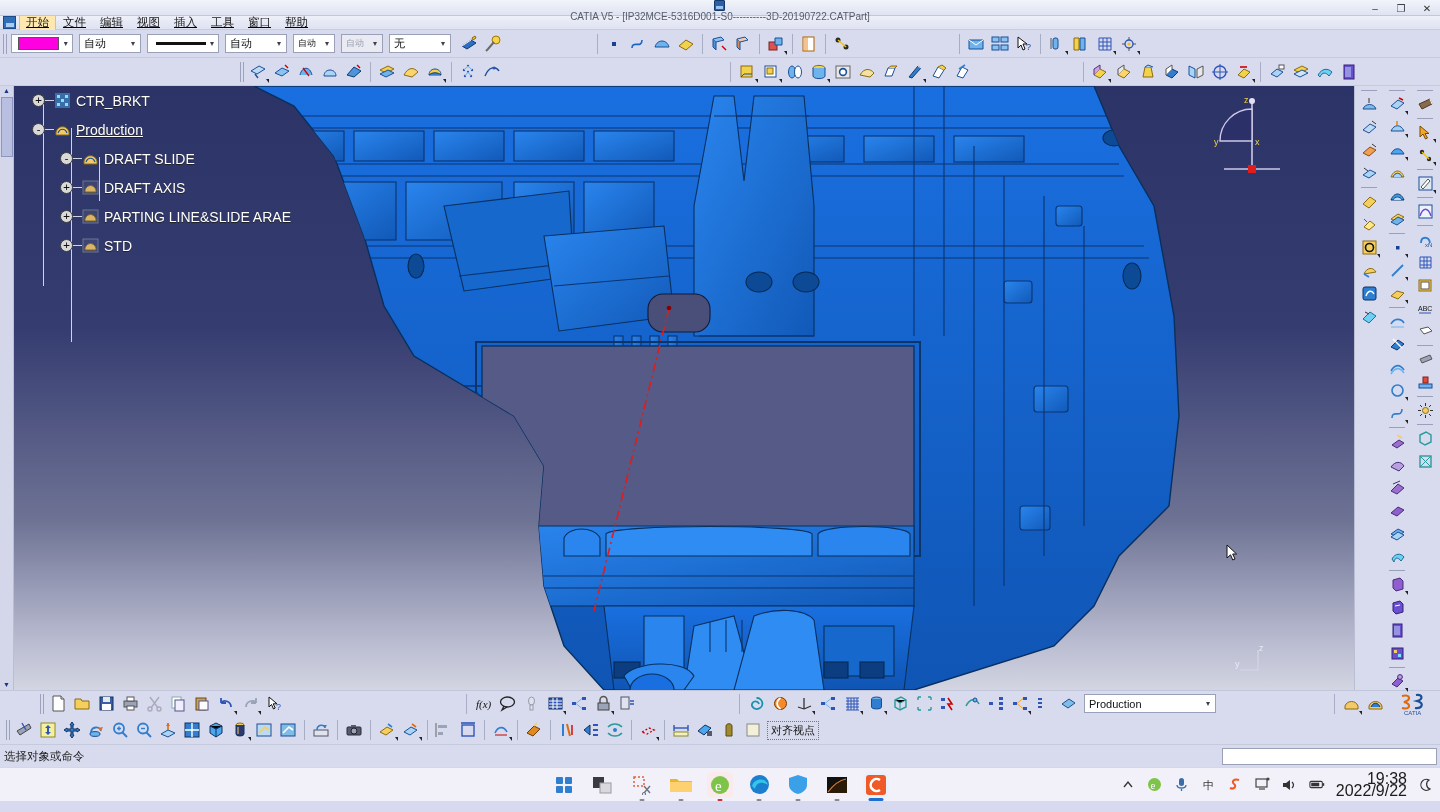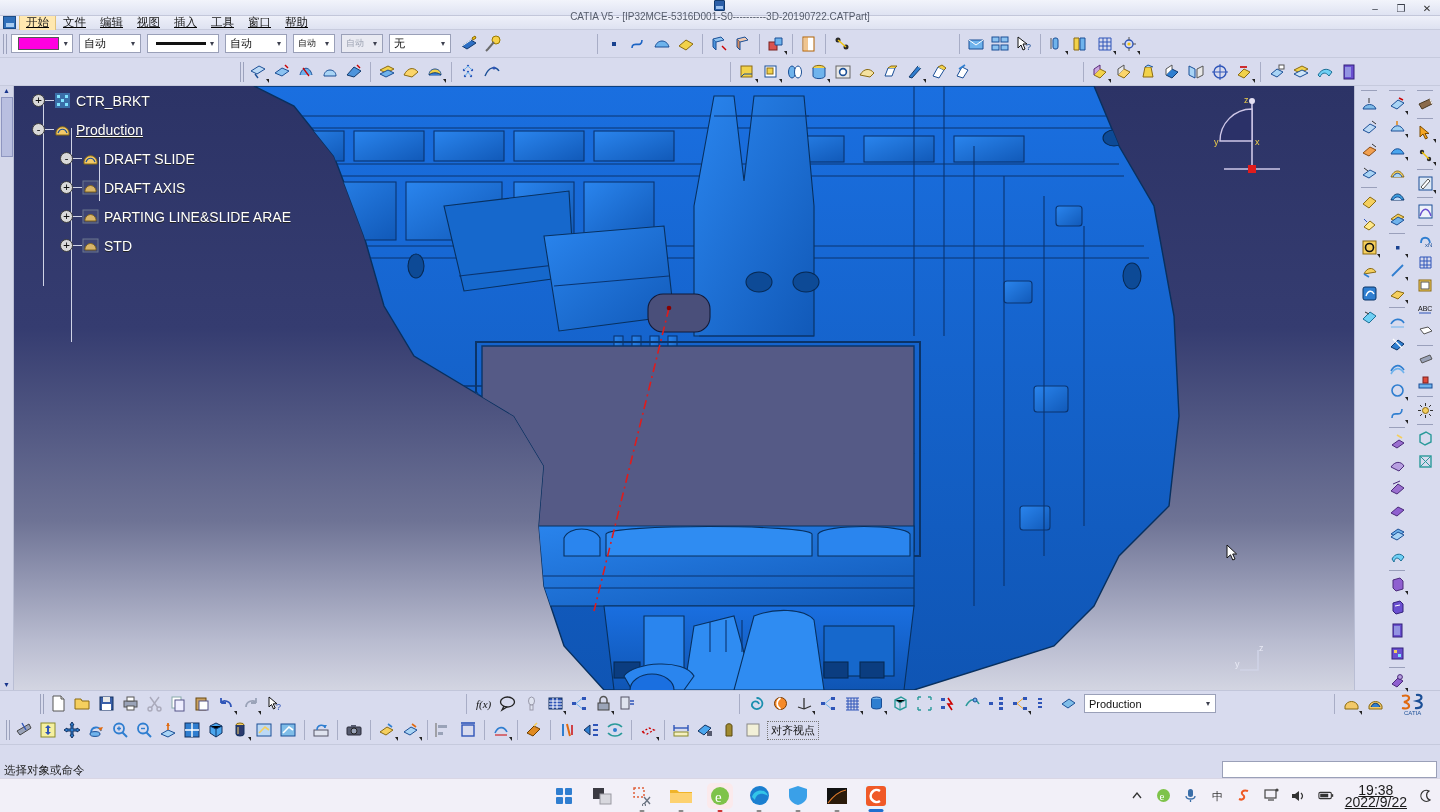--- a/index.html
+++ b/index.html
@@ -85,34 +85,34 @@
     border-left:3px solid transparent;border-top:4px solid #222;}
   .vsep{width:16px;height:1px;background:#9aa0bb;margin:2px 0;flex:none;}
 
   
   .bottombar{height:26px;background:#d8dbee;display:flex;align-items:center;
     border-top:1px solid #c2c6da;}
   .bottombar2{height:28px;background:#d8dbee;display:flex;align-items:center;}
   .prodcombo{width:132px;height:19px;margin-left:4px;}
   .catialogo{margin-left:auto;margin-right:8px;display:flex;flex-direction:column;align-items:center;}
 
-  .statusbar{height:34px;background:#d8dbee;display:flex;align-items:flex-end;
+  .statusbar{height:23px;background:#d8dbee;display:flex;align-items:center;
     border-top:1px solid #c6cadd;font-size:11.5px;color:#1c1c1c;padding-left:4px;}
   .statusfield{width:215px;height:17px;background:#fff;border:1px solid #9aa0b8;margin-left:auto;margin-right:3px;}
 
   
   .taskbar{height:34px;background:rgba(243,240,248,.96);display:flex;align-items:center;
     position:relative;border-top:1px solid #d9d6e4;}
   .tasks{position:absolute;left:50%;transform:translateX(-50%);display:flex;align-items:center;gap:13px;}
   .tkicon{width:26px;height:26px;display:flex;align-items:center;justify-content:center;position:relative;}
   .tkdot{position:absolute;bottom:-3px;left:50%;transform:translateX(-50%);
     width:5px;height:2px;border-radius:1px;background:#8a8a8a;}
   .tkdot.wide{width:15px;height:3px;background:#1f6fd0;border-radius:2px;}
   .tray{position:absolute;right:6px;display:flex;align-items:center;gap:11px;}
-  .clock{font-size:14px;color:#1b1b1b;line-height:12px;text-align:center;text-decoration:underline;}
+  .clock{font-size:16px;color:#1b1b1b;line-height:12px;text-align:right;}
   .tricon{width:16px;height:16px;display:flex;align-items:center;justify-content:center;}
 </style>
 </head>
 <body>
 
 <div class="titlebar">
   <div class="tb-icon"></div>
   <div class="tb-title">CATIA V5 - [IP32MCE-5316D001-S0----------3D-20190722.CATPart]</div>
   <div class="tb-btns">
     <div class="tb-btn">–</div>

